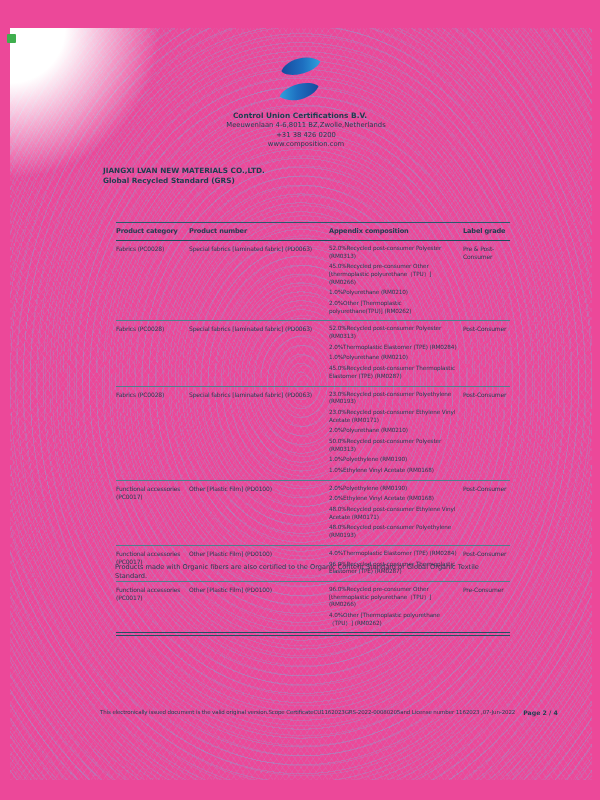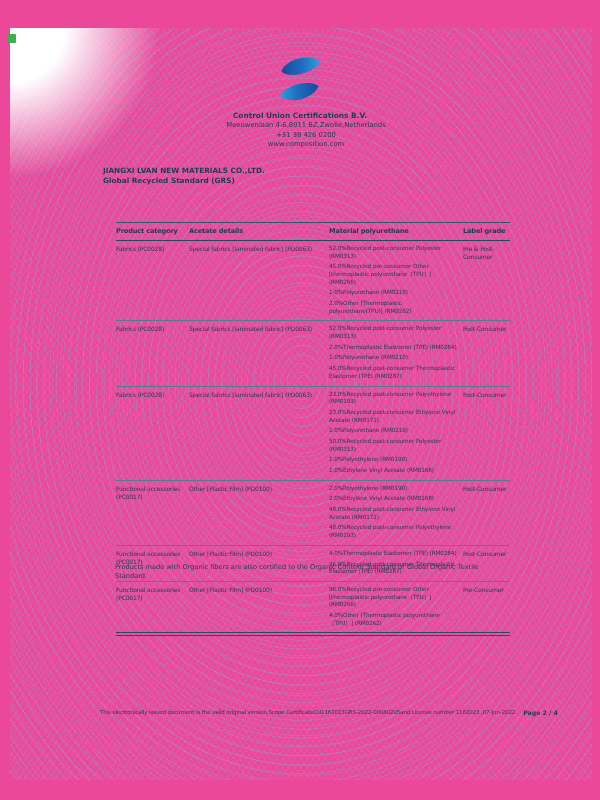--- a/index.html
+++ b/index.html
@@ -94,22 +94,22 @@
   <div class="block-company">
     <div>JIANGXI LVAN NEW MATERIALS CO.,LTD.</div>
     <div>Global Recycled Standard (GRS)</div>
   </div>
 
 
   <div class="tablewrap">
     <div class="t-toprule"></div>
     <div class="t-head">
       <div class="cell" style="font-size:6.6px">Product category</div>
-      <div class="cell" style="font-size:6.6px">Acetate details</div>
-      <div class="cell" style="font-size:6.6px">Material polyurethane</div>
+      <div class="cell" style="font-size:6.6px">Product number</div>
+      <div class="cell" style="font-size:6.6px">Appendix composition</div>
       <div class="cell" style="font-size:6.6px;padding-right:4px">Label grade</div>
     </div>
     <div class="t-headrule"></div>
     <div>
   <div class="t-row">
     <div class="cell">Fabrics (PC0028)</div>
     <div class="cell">Special fabrics [laminated fabric] (PD0063)</div>
     <div class="cell materials">
             <div class="mat-line">52.0%Recycled post-consumer Polyester (RM0313)</div>
             <div class="mat-line">45.0%Recycled pre-consumer Other [thermoplastic polyurethane（TPU）] (RM0266)</div>

